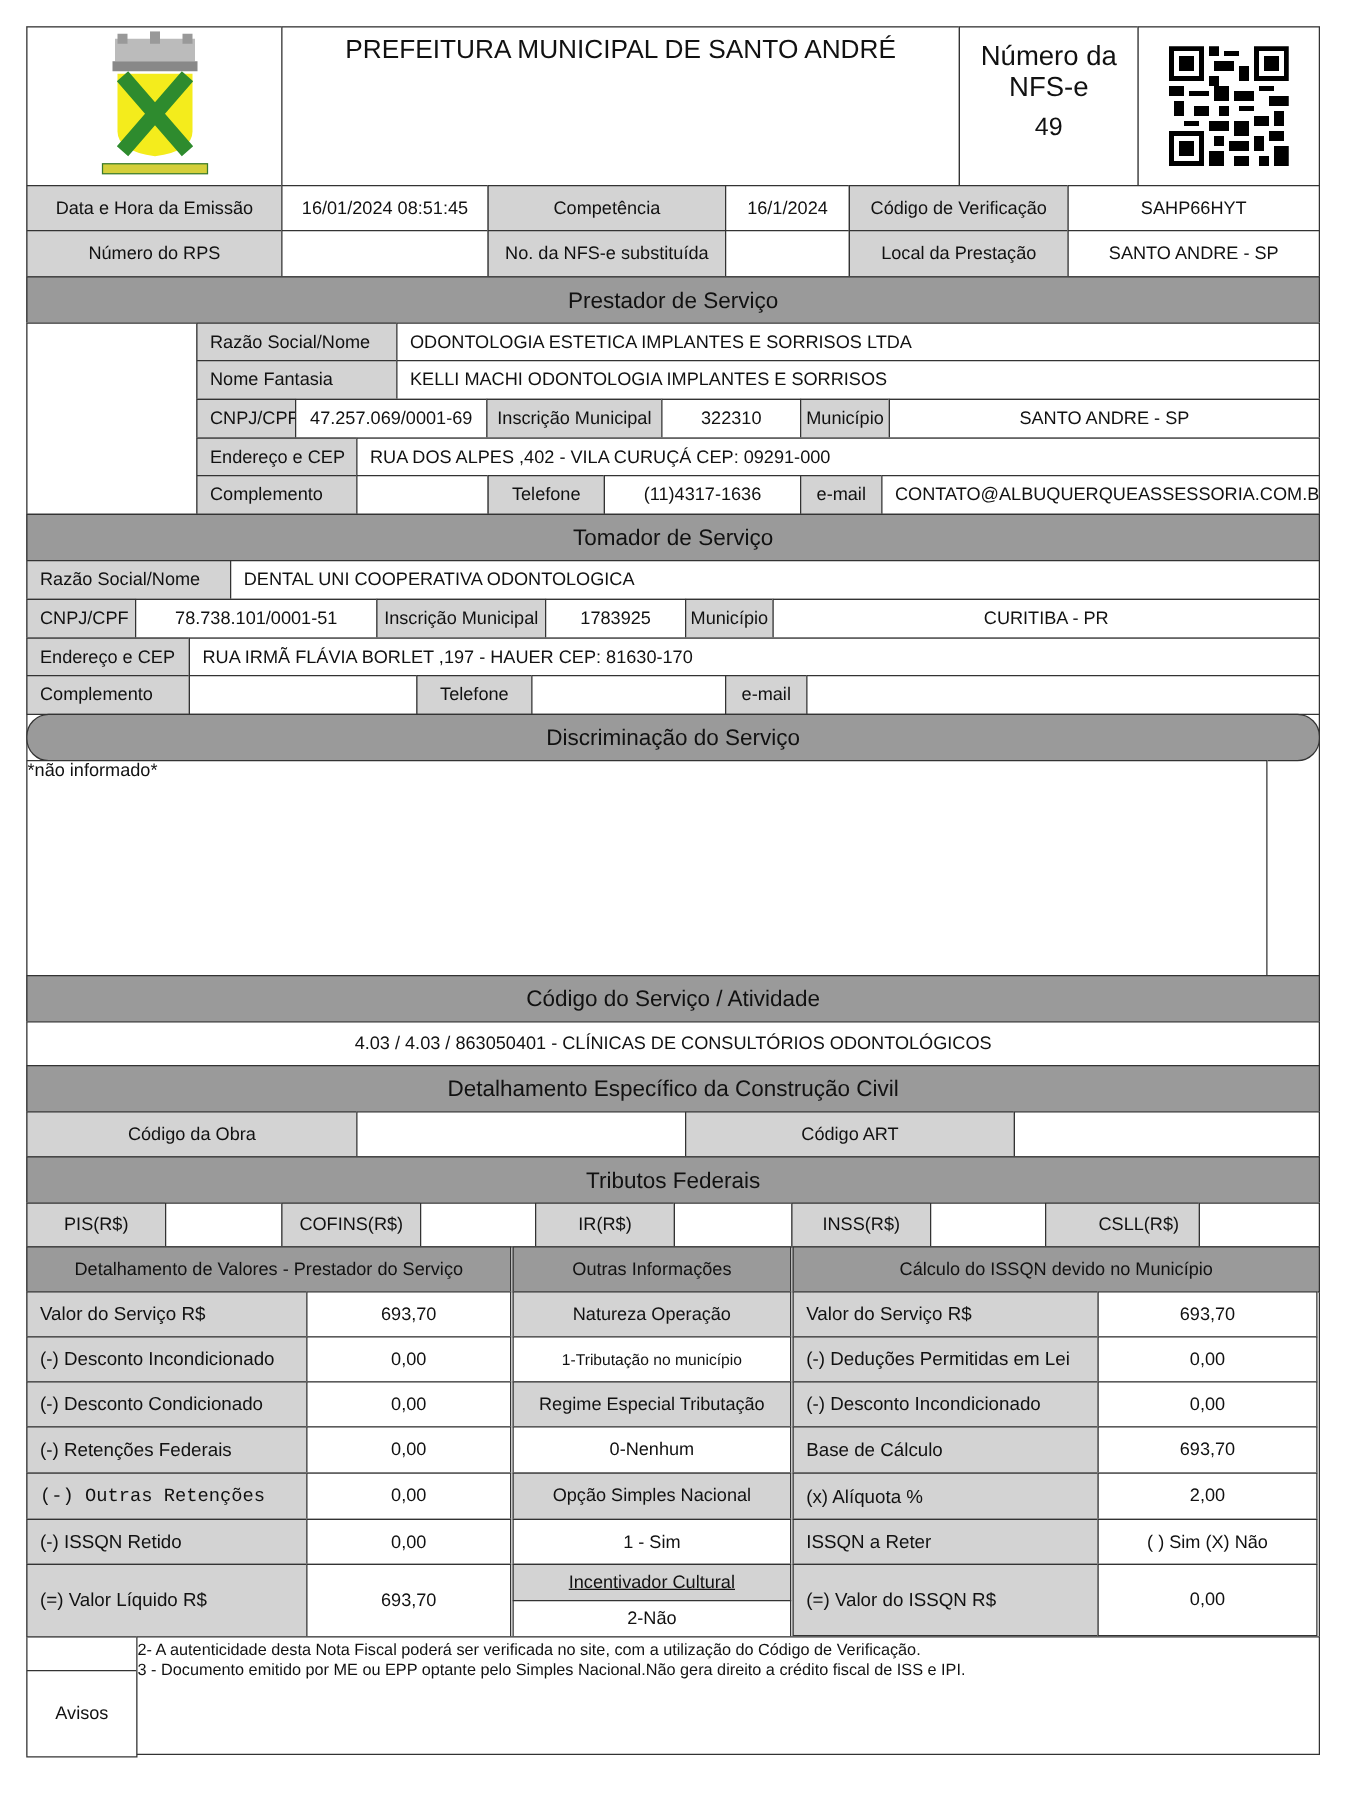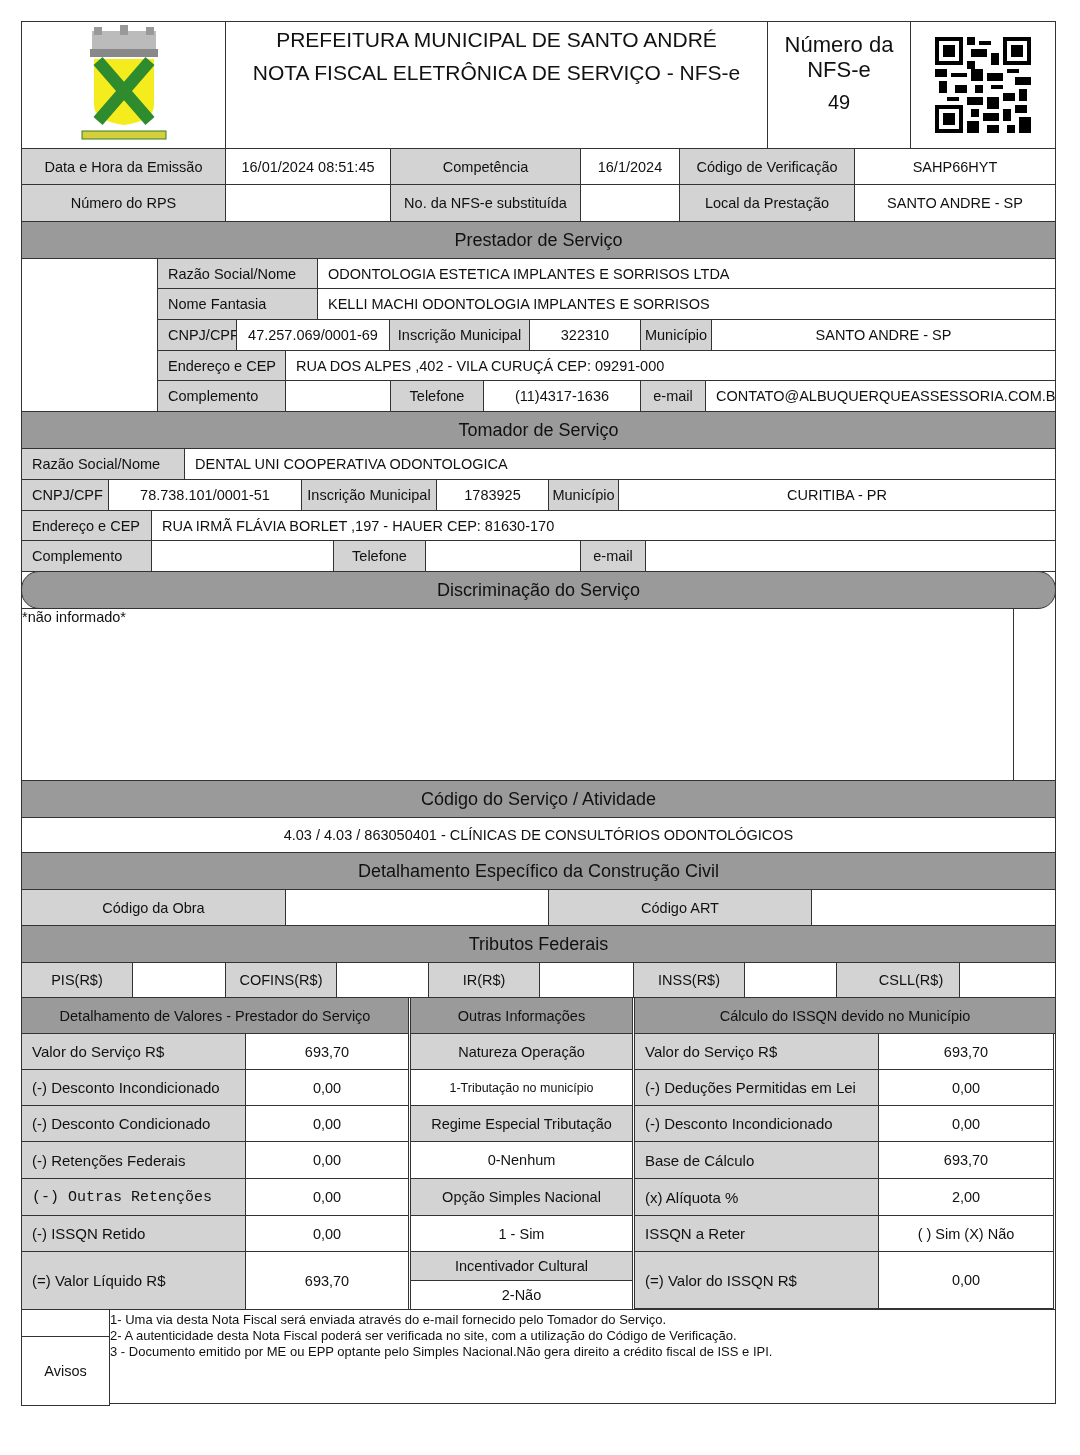--- a/index.html
+++ b/index.html
@@ -28,21 +28,20 @@
     <rect x="46" y="0" width="8" height="10" fill="#999"></rect>
     <rect x="72" y="2" width="8" height="8" fill="#999"></rect>
     <rect x="16" y="24" width="68" height="8" fill="#888"></rect>
     <path d="M20 34 H80 V80 Q80 96 50 100 Q20 96 20 80 Z" fill="#f4ec1c"></path>
     <path d="M24 36 L76 96 M76 36 L24 96" stroke="#2e8b2e" stroke-width="12"></path>
     <rect x="8" y="106" width="84" height="8" fill="#d4cf3a" stroke="#3a7a2a"></rect>
   </svg>
 </div>
 <div class="abs w" style="left:225px;top:21px;width:543px;height:128px;flex-direction:column;align-items:center;justify-content:flex-start;padding-top:6px;">
   <div style="font-size:21px;">PREFEITURA MUNICIPAL DE SANTO ANDRÉ</div>
-  <div style="font-size:21px;margin-top:9px;">NOTA FISCAL ELETRÔNICA DE SERVIÇO - NFS-e</div>
 </div>
 <div class="abs w" style="left:767px;top:21px;width:144px;height:128px;flex-direction:column;justify-content:flex-start;padding-top:10px;font-size:22px;line-height:25px;">
   <div>Número da</div>
   <div>NFS-e</div>
   <div style="font-size:20px;margin-top:8px;">49</div>
 </div>
 <div class="abs w" style="left:910px;top:21px;width:146px;height:128px;justify-content:center;">
   <svg width="96" height="96" viewBox="0 0 24 24" shape-rendering="crispEdges">
     <rect x="0" y="0" width="7" height="7" fill="#000"></rect>
       <rect x="1" y="1" width="5" height="5" fill="#fff"></rect>
@@ -159,37 +158,36 @@
 <div class="abs g l f15" style="left:21px;top:1251px;width:225px;height:59px;">(=)  Valor Líquido R$</div>
 <div class="abs w c f14" style="left:245px;top:1251px;width:164px;height:59px;">693,70</div>
 
 <div class="abs h" style="left:410px;top:997px;width:223px;height:37px;font-size:14.5px;">Outras Informações</div>
 <div class="abs g c f14" style="left:410px;top:1033px;width:223px;height:37px;">Natureza Operação</div>
 <div class="abs w c f12" style="left:410px;top:1069px;width:223px;height:37px;">1-Tributação no município</div>
 <div class="abs g c f14" style="left:410px;top:1105px;width:223px;height:37px;">Regime Especial Tributação</div>
 <div class="abs w c f14" style="left:410px;top:1141px;width:223px;height:38px;">0-Nenhum</div>
 <div class="abs g c f14" style="left:410px;top:1178px;width:223px;height:38px;">Opção Simples Nacional</div>
 <div class="abs w c f14" style="left:410px;top:1215px;width:223px;height:37px;">1 - Sim</div>
-<div class="abs g c f14" style="left:410px;top:1251px;width:223px;height:30px;">Incentivador Cultural</div>
+<div class="abs g c f14" style="left:410px;top:1251px;width:223px;height:30px;text-decoration:underline;">Incentivador Cultural</div>
 <div class="abs w c f14" style="left:410px;top:1280px;width:223px;height:30px;">2-Não</div>
 
 <div class="abs h" style="left:634px;top:997px;width:422px;height:37px;font-size:14.5px;">Cálculo do ISSQN devido no Município</div>
 <div class="abs g l f15" style="left:634px;top:1033px;width:245px;height:37px;">Valor do Serviço   R$</div>
 <div class="abs w c f14" style="left:878px;top:1033px;width:176px;height:37px;">693,70</div>
 <div class="abs g l f15" style="left:634px;top:1069px;width:245px;height:37px;">(-)  Deduções Permitidas em Lei</div>
 <div class="abs w c f14" style="left:878px;top:1069px;width:176px;height:37px;">0,00</div>
 <div class="abs g l f15" style="left:634px;top:1105px;width:245px;height:37px;">(-)  Desconto Incondicionado</div>
 <div class="abs w c f14" style="left:878px;top:1105px;width:176px;height:37px;">0,00</div>
 <div class="abs g l f15" style="left:634px;top:1141px;width:245px;height:38px;">Base de Cálculo</div>
 <div class="abs w c f14" style="left:878px;top:1141px;width:176px;height:38px;">693,70</div>
 <div class="abs g l f15" style="left:634px;top:1178px;width:245px;height:38px;">(x) Alíquota  %</div>
 <div class="abs w c f14" style="left:878px;top:1178px;width:176px;height:38px;">2,00</div>
 <div class="abs g l f15" style="left:634px;top:1215px;width:245px;height:37px;">ISSQN a Reter</div>
 <div class="abs w c f14" style="left:878px;top:1215px;width:176px;height:37px;">( ) Sim (X) Não</div>
 <div class="abs g l f15" style="left:634px;top:1251px;width:245px;height:58px;">(=) Valor do ISSQN  R$</div>
 <div class="abs w c f14" style="left:878px;top:1251px;width:176px;height:58px;">0,00</div>
 
 <div class="abs w c f14" style="left:21px;top:1336px;width:89px;height:70px;">Avisos</div>
 <div class="abs w f13" style="left:109px;top:1309px;width:947px;height:95px;flex-direction:column;align-items:flex-start;justify-content:flex-start;padding:2px 0 0 0;line-height:16px;">
-  <div>1- Uma via desta Nota Fiscal será enviada através do e-mail fornecido pelo Tomador do Serviço.</div>
   <div>2- A autenticidade desta Nota Fiscal poderá ser verificada no site, com a utilização do Código de Verificação.</div>
   <div>3 - Documento emitido por ME ou EPP optante pelo Simples Nacional.Não gera direito a crédito fiscal de ISS e IPI.</div>
 </div>
 
 </body></html>

